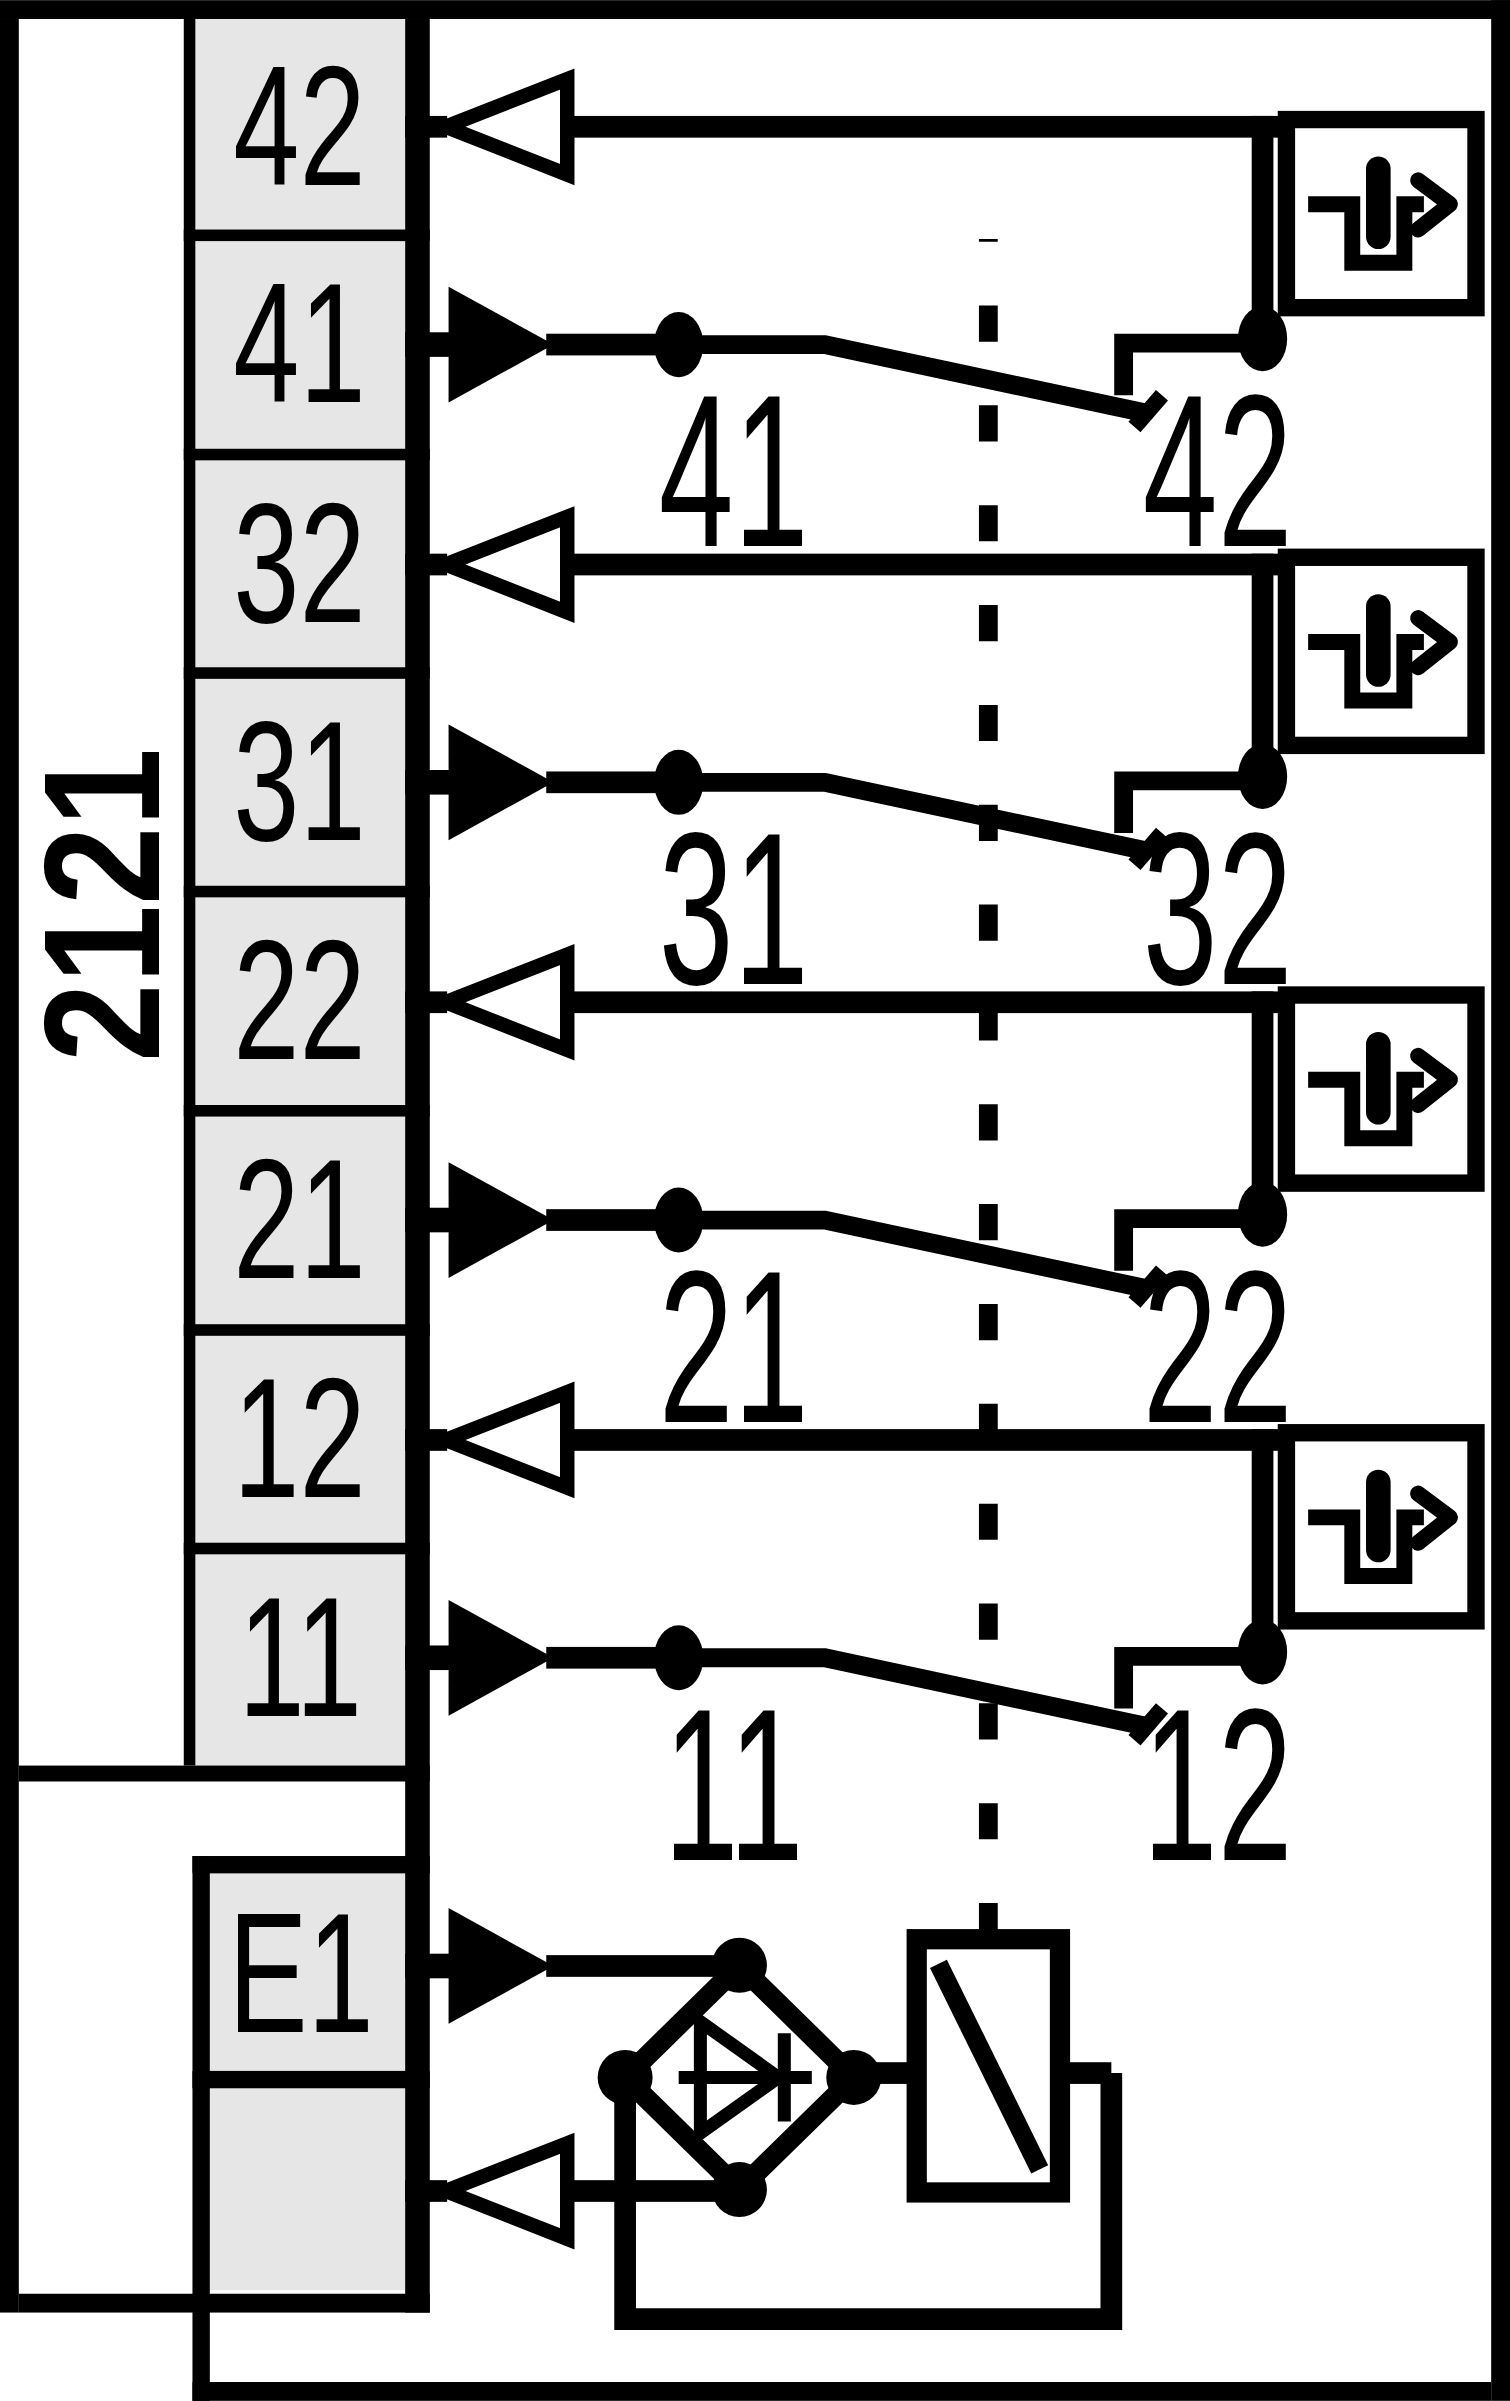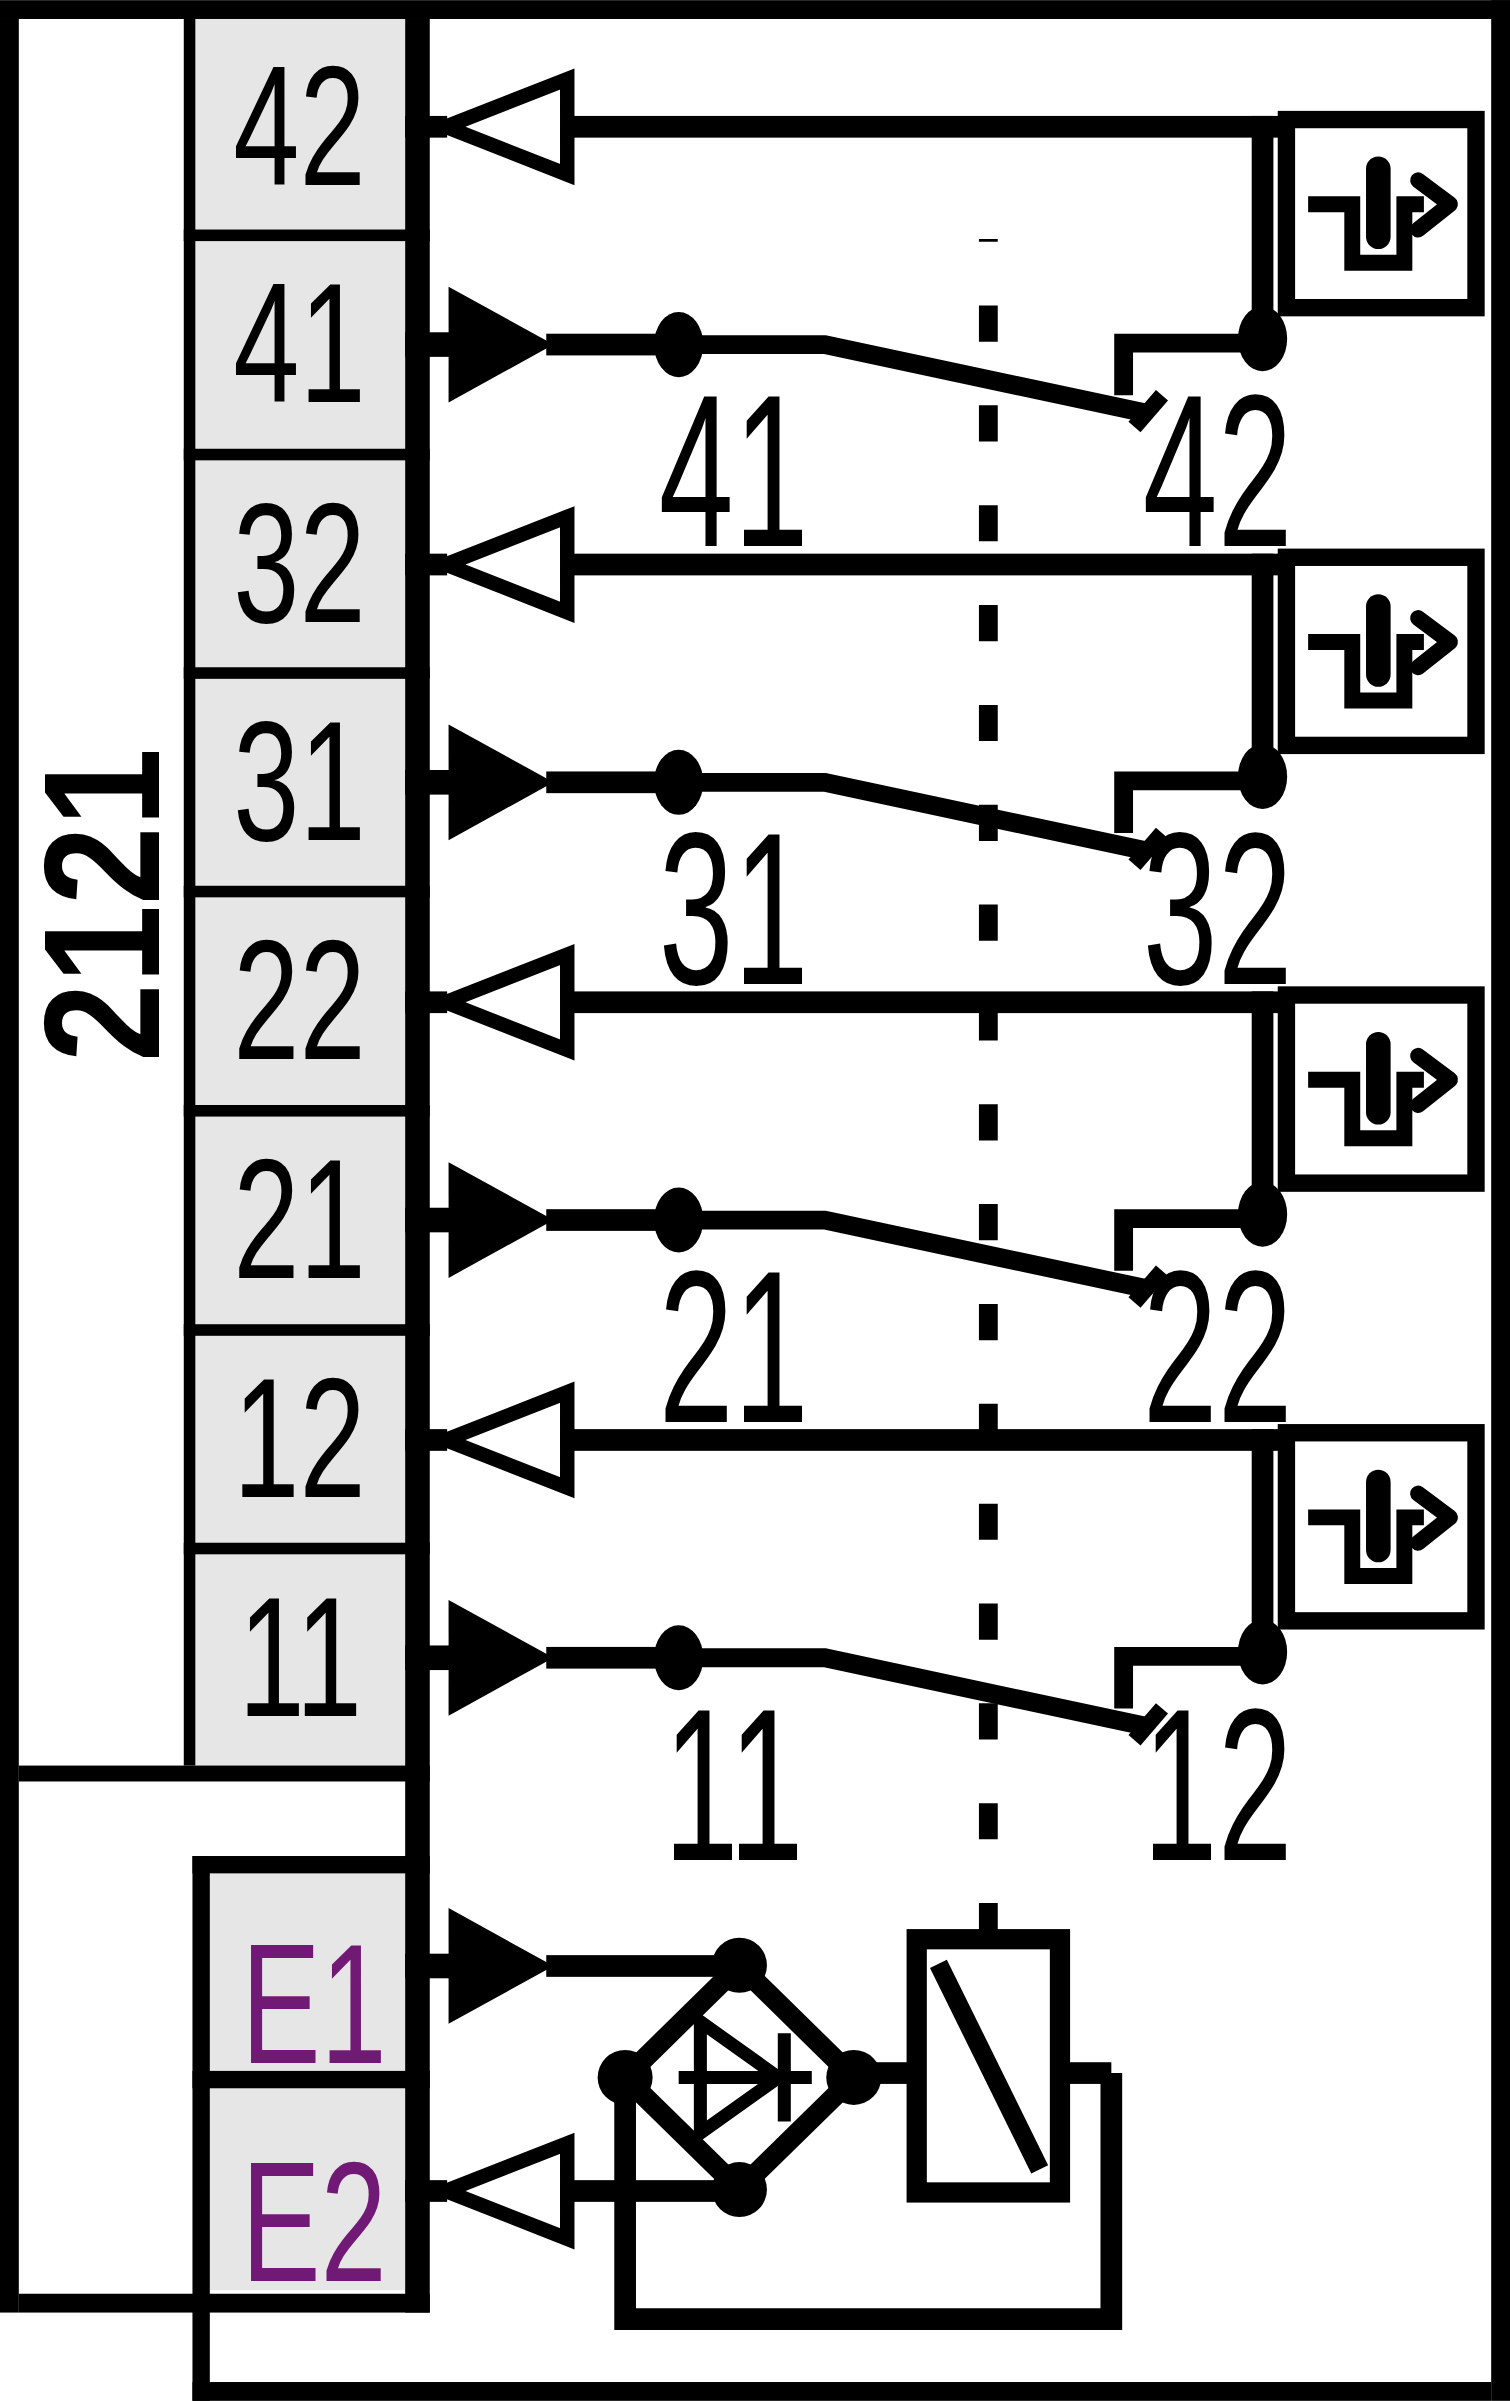--- a/index.html
+++ b/index.html
@@ -11,22 +11,22 @@
   #stage { position:absolute; left:0; top:0; width:1510px; height:2401px; }
   #gfx { position:absolute; left:0; top:0; }
   .abs { position:absolute; }
   .tcell {
     left:195px; width:210px; height:217px;
     display:flex; align-items:center; justify-content:center;
     font-size:170px; line-height:217px; color:#000;
   }
   .ecell {
     left:210px; width:195px;
-    display:flex; align-items:center; justify-content:flex-start;
-    font-size:170px; color:#701a75;margin-top:31px;
+    display:flex; align-items:center; justify-content:flex-end;
+    font-size:170px; color:#000000;
   }
   .clabel {
     width:318px; height:174px; line-height:174px;
     display:flex; align-items:center; justify-content:center;
     font-size:217px; color:#000;
   }
   .cond  { display:inline-block; transform:scaleX(0.70); transform-origin:center; white-space:nowrap; }
   .cond2 { display:inline-block; transform:scaleX(0.62); transform-origin:center; white-space:nowrap; }
   #model-label-box {
     left:19px; top:695px; width:165px; height:420px;
@@ -208,23 +208,20 @@
 <div class="abs tcell" style="top:1330px">
       <span class="cond">12</span>
     </div>
 <div class="abs tcell" style="top:1549px">
       <span class="cond">11</span>
     </div>
 
 <div class="abs ecell" style="top:1874px;height:198px">
       <span class="cond">E1</span>
     </div>
-<div class="abs ecell" style="top:2089px;height:203px">
-      <span class="cond">E2</span>
-    </div>
 
 <div class="abs clabel" style="left:575px;top:384px">
       <span class="cond2">41</span>
     </div>
 <div class="abs clabel" style="left:1059px;top:384px">
       <span class="cond2">42</span>
     </div>
 <div class="abs clabel" style="left:575px;top:822px">
       <span class="cond2">31</span>
     </div>

